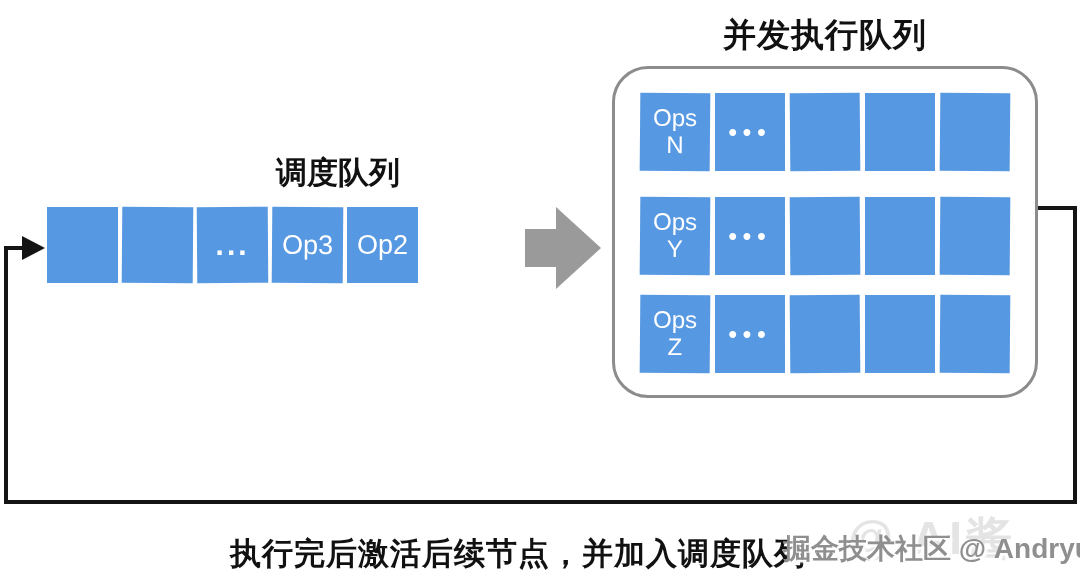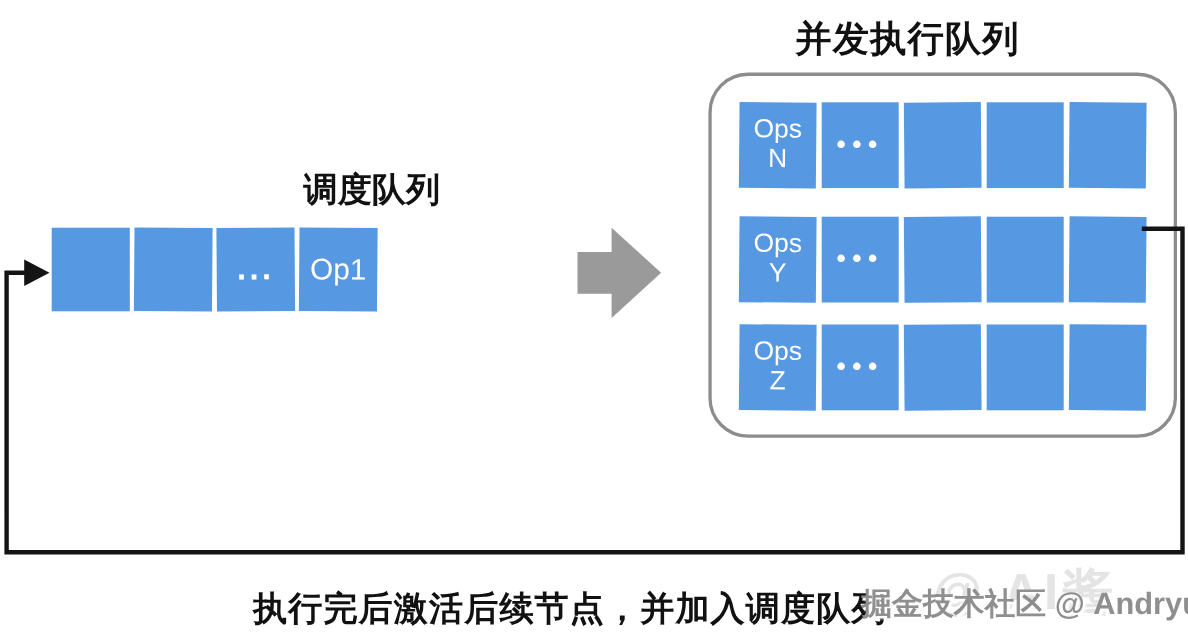--- a/index.html
+++ b/index.html
@@ -25,21 +25,21 @@
     width:71px;height:76px;background:var(--box-blue,#5698E2);
     color:#fff;display:flex;flex-direction:column;align-items:center;justify-content:center;
     text-align:center;font-size:27px;font-weight:400;white-space:pre-line;line-height:1.12;
   }
   #sched-row{left:47px;top:207px;}
   #sched-row .cell:nth-child(2n){transform:rotate(.45deg);}
   #sched-row .cell:nth-child(3n){transform:rotate(-.4deg);}
   .dots-small{font-size:30px;font-weight:700;letter-spacing:3px;line-height:0.4;}
   
   #conc-box{
-    left:644px;top:66px;width:426px;height:332px;box-sizing:border-box;
+    left:612px;top:66px;width:426px;height:332px;box-sizing:border-box;
     border:3px solid var(--container-border,#8C8C8C);border-radius:36px;background:#fff;
   }
   .conc-row{position:absolute;left:25px;display:flex;gap:5px;}
   .conc-row .cell{width:70px;height:78px;font-size:24px;}
   .conc-row .cell:nth-child(2n+1){transform:rotate(.5deg);}
   .conc-row .cell:nth-child(3n){transform:rotate(-.5deg);}
   #conc-row-0{top:24px;}
   #conc-row-1{top:128px;}
   #conc-row-2{top:226px;}
   .dots-big{font-size:24px;font-weight:700;letter-spacing:6px;line-height:1;}
@@ -69,21 +69,22 @@
 
   <polygon class="block-arrow" points="525,229 556,229 556,207 601,248 556,289 556,267 525,267"></polygon>
 </svg>
 
 <div id="sched-title" class="abs q-title">调度队列</div>
 
 <div id="sched-row" class="abs queue-row">
   <div class="cell"></div>
   <div class="cell"></div>
   <div class="cell dots-small">...</div>
-  <div class="cell">Op1</div>
+  <div class="cell">Op3</div>
+  <div class="cell">Op2</div>
 </div>
 
 <div id="conc-title" class="abs q-title">并发执行队列</div>
 
 <div id="conc-box" class="abs">
   <div id="conc-row-0" class="conc-row">
     <div class="cell">Ops
 N</div>
     <div class="cell dots-big">•••</div>
     <div class="cell"></div>

